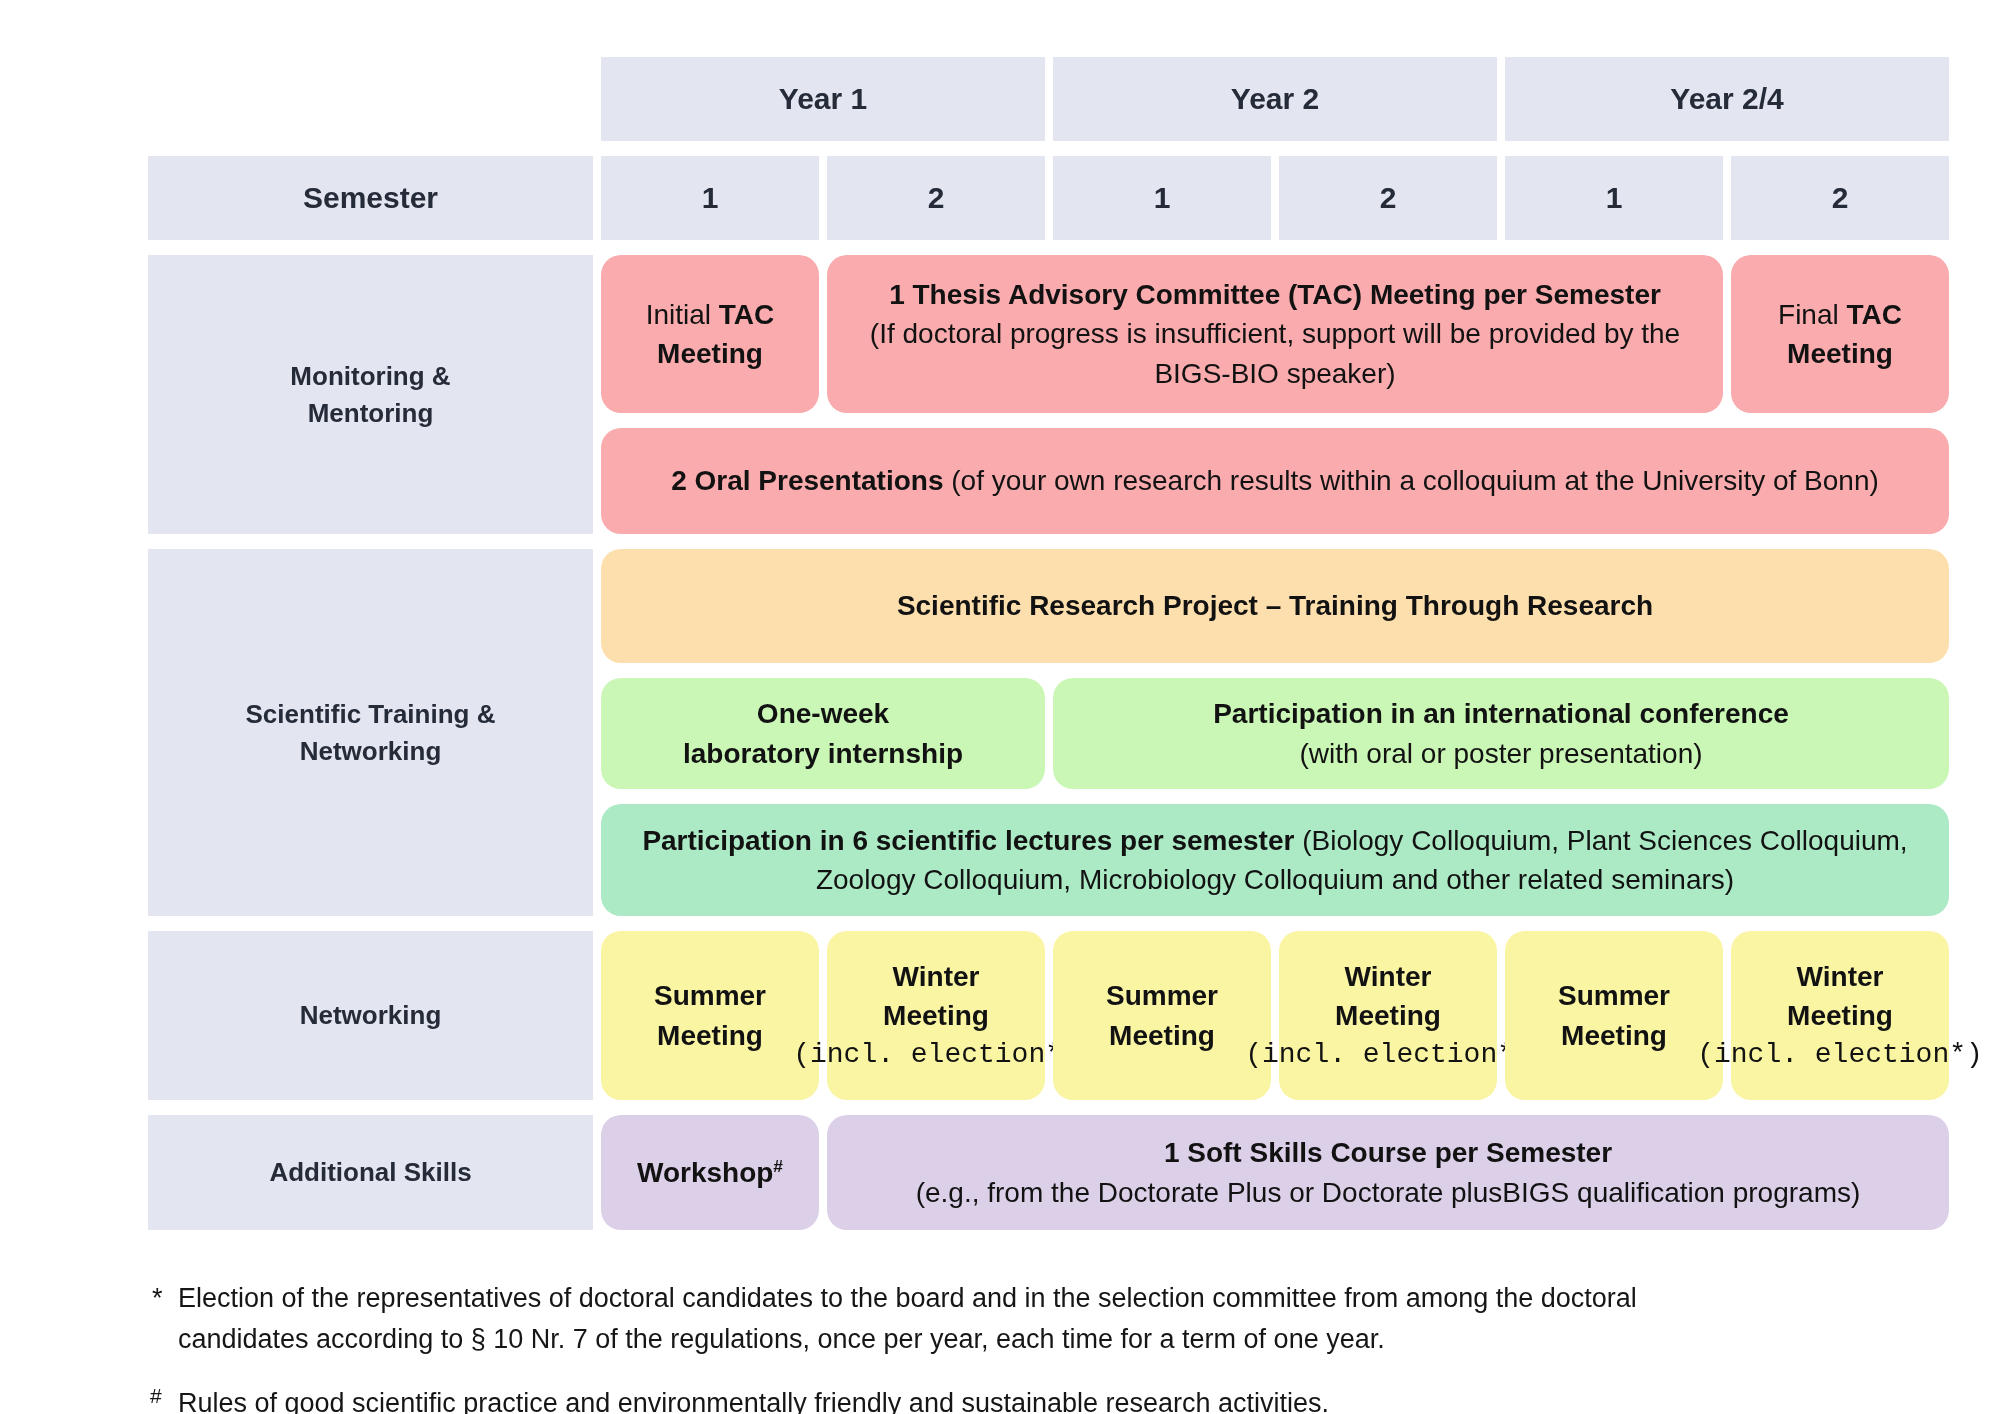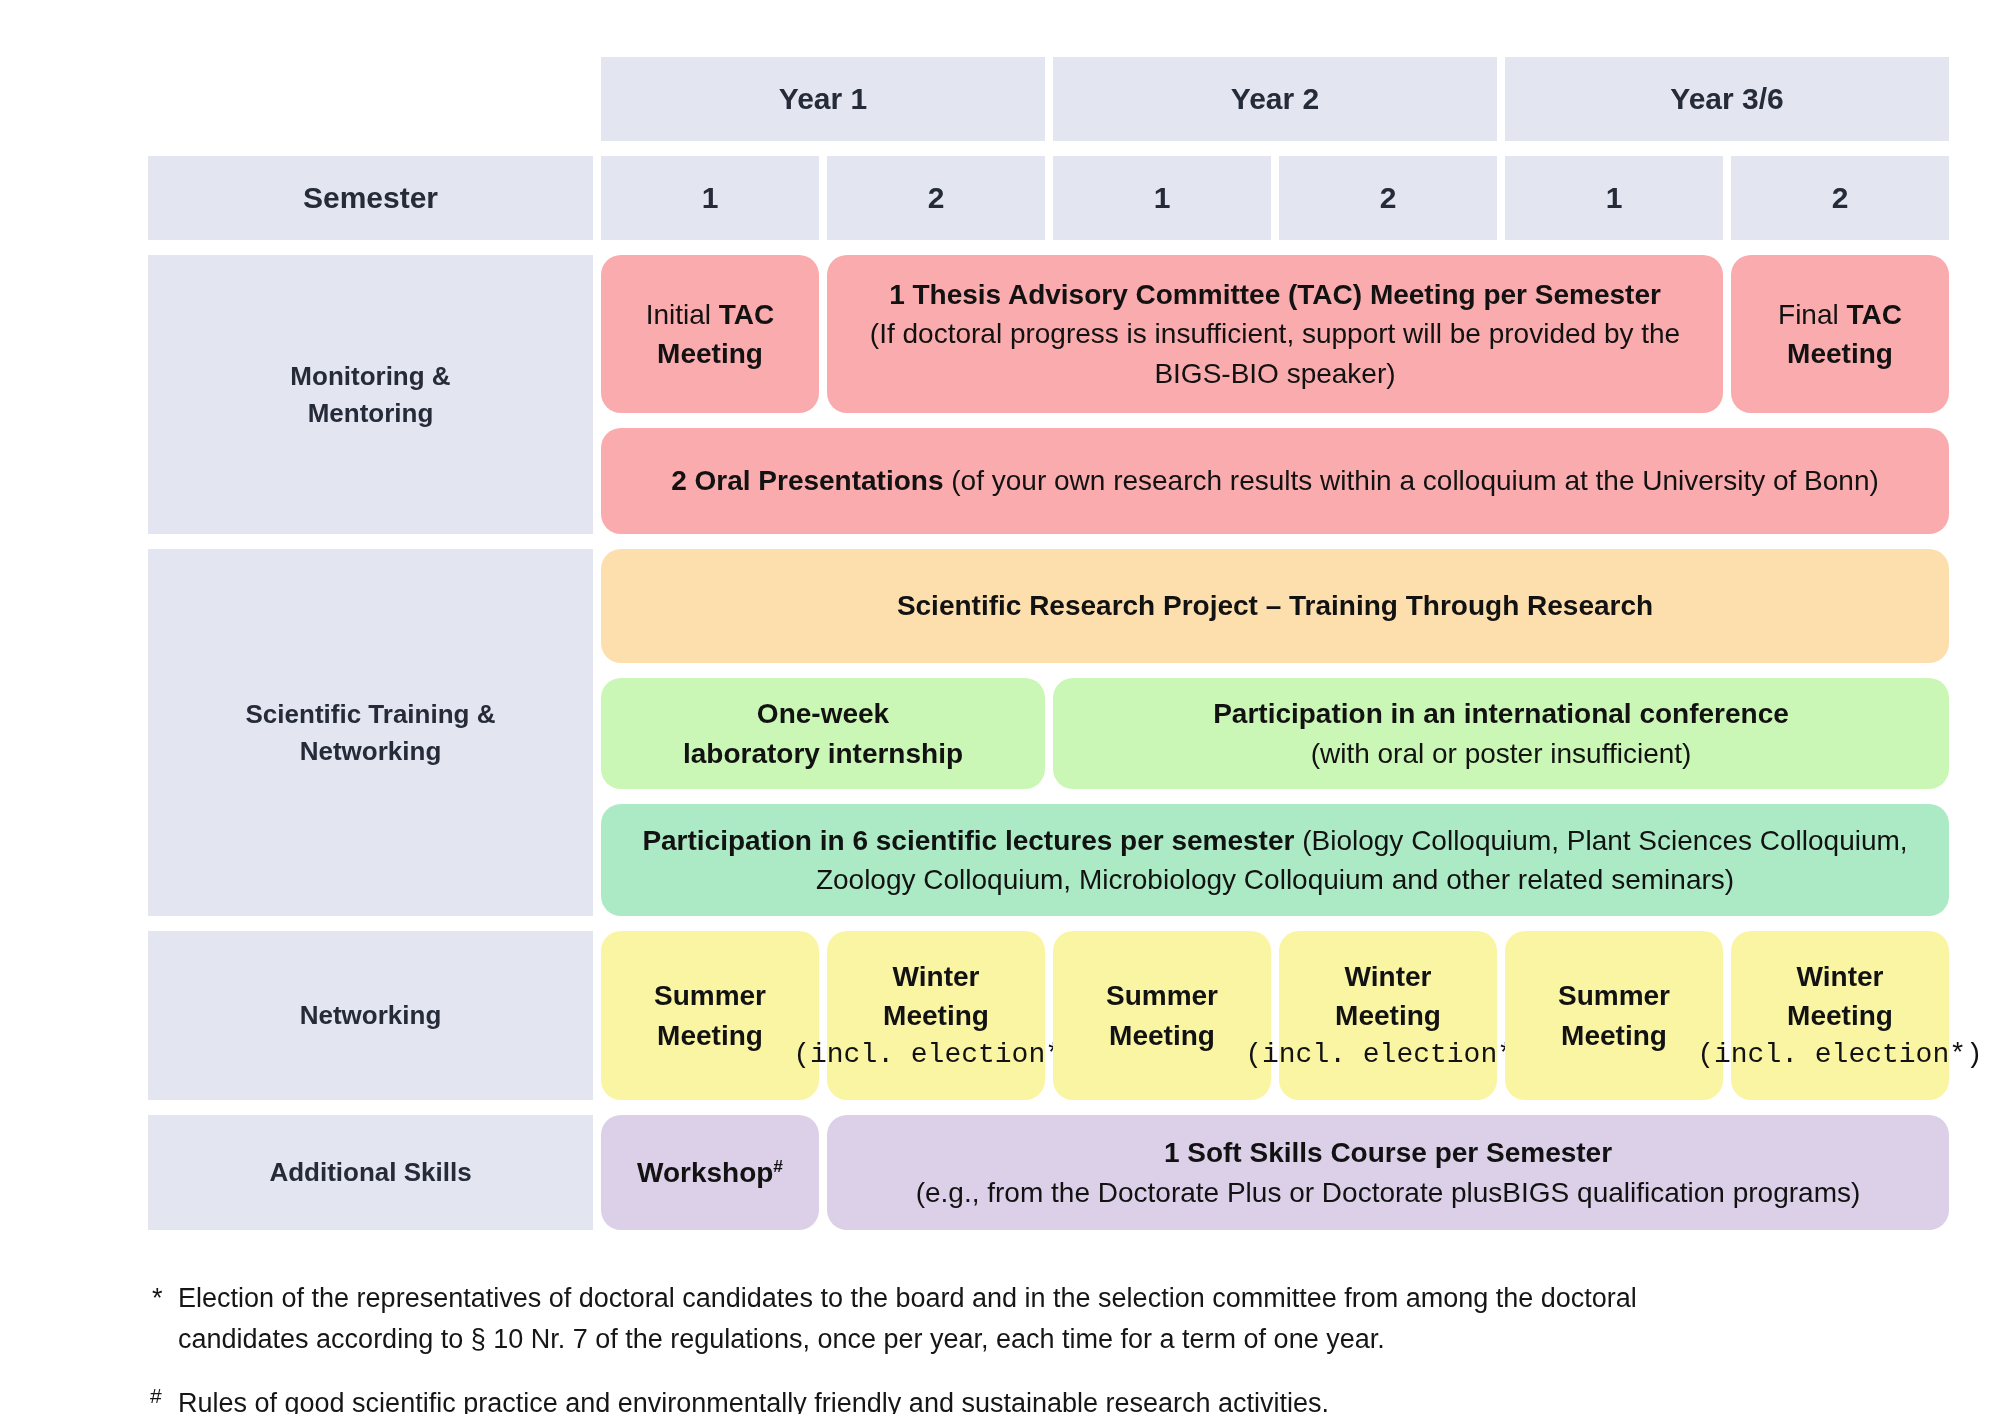--- a/index.html
+++ b/index.html
@@ -67,21 +67,21 @@
   .fn-hash .fn-marker { font-size:21px; top:-3px; left:2px; }
 </style>
 </head>
 <body>
 
 <div id="canvas">
   <div id="board">
 
     <div class="hcell y1">Year 1</div>
     <div class="hcell y2">Year 2</div>
-    <div class="hcell y3">Year 3/6</div>
+    <div class="hcell y3">Year 2/4</div>
 
     <div class="hcell sem-label">Semester</div>
     <div class="hcell s1">1</div>
     <div class="hcell s2">2</div>
     <div class="hcell s3">1</div>
     <div class="hcell s4">2</div>
     <div class="hcell s5">1</div>
     <div class="hcell s6">2</div>
 
     <div class="label lab-mon">
@@ -108,21 +108,21 @@
     </div>
     <div class="cell orange c-research">
       <span class="b blk">Scientific Research Project – Training Through Research</span>
     </div>
     <div class="cell green c-intern">
       <span class="b blk">One-week</span>
       <span class="b blk">laboratory internship</span>
     </div>
     <div class="cell green c-conf">
       <span class="b blk">Participation in an international conference</span>
-      <span class="blk">(with oral or poster insufficient)</span>
+      <span class="blk">(with oral or poster presentation)</span>
     </div>
     <div class="cell mint c-lect">
       <div><span class="b">Participation in 6 scientific lectures per semester</span><span> (Biology Colloquium, Plant Sciences Colloquium, Zoology Colloquium, Microbiology Colloquium and other related seminars)</span></div>
     </div>
 
     <div class="label lab-net">
       <span class="lbl-line">Networking</span>
     </div>
     <div class="cell yellow n1">
       <span class="b blk">Summer Meeting</span>

